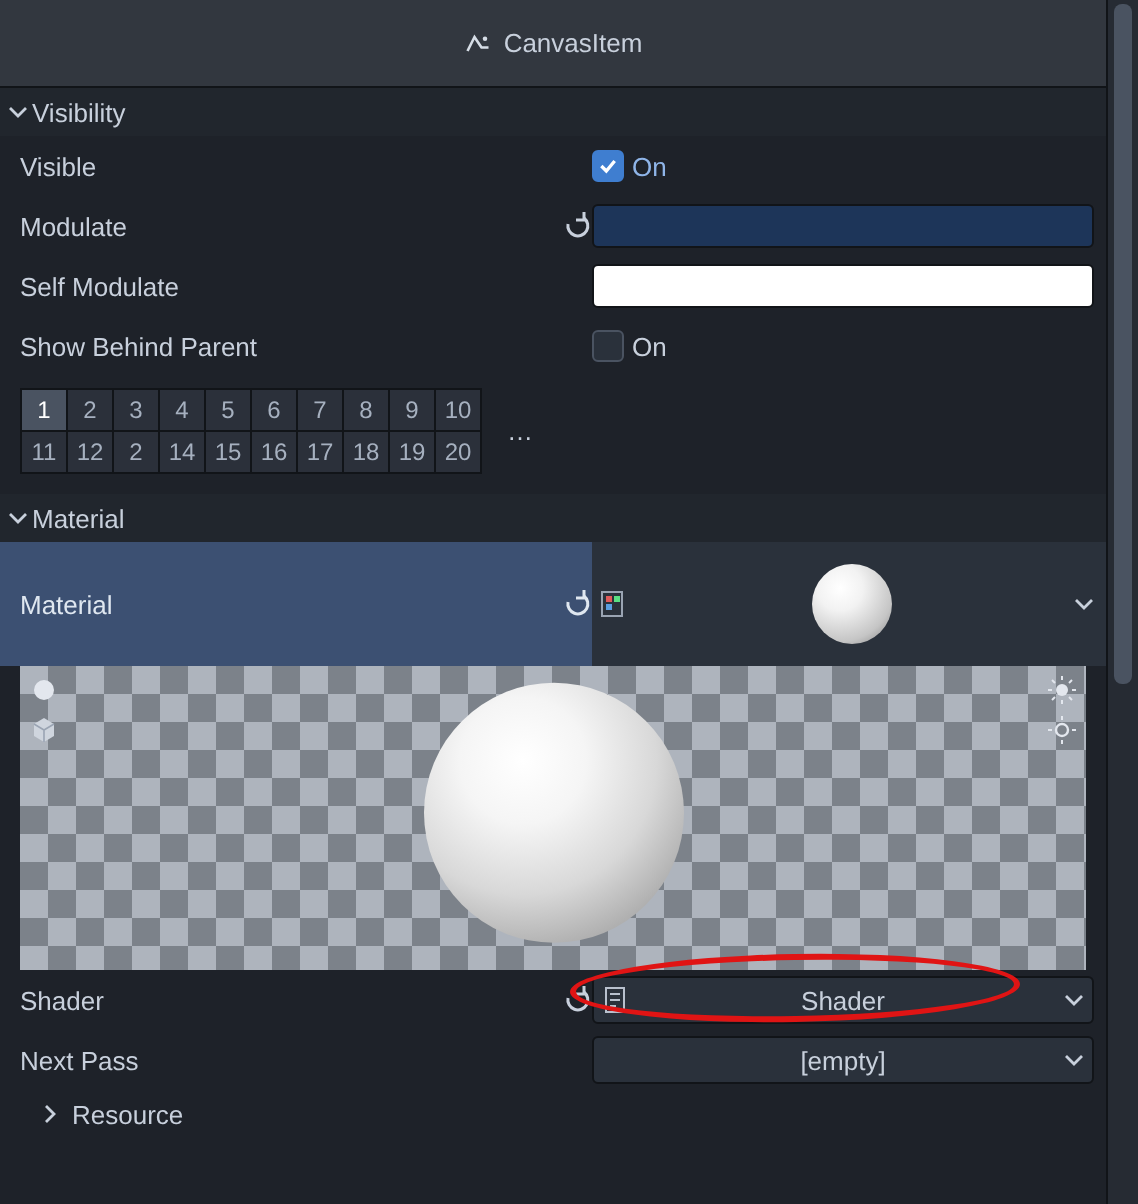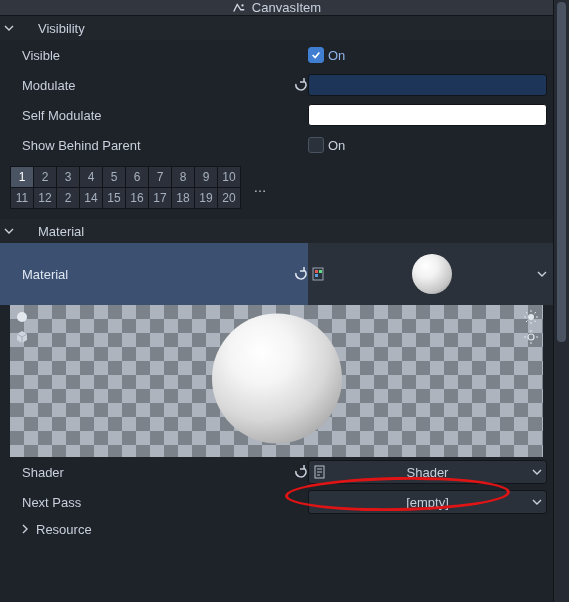--- a/index.html
+++ b/index.html
@@ -22,46 +22,46 @@
     border-left: 1px solid #111418;
   }
   .right-scrollbar .thumb {
     position: absolute;
     left: 3px; right: 3px;
     top: 2px; height: 340px;
     background: #4a5361;
     border-radius: 4px;
   }
   .title-bar {
-    height: 16px;
+    height: 44px;
     background: #32373f;
     display: flex;
     align-items: center;
     justify-content: center;
     gap: 6px;
     border-bottom: 1px solid #111418;
   }
   .title-bar .icon { width: 14px; height: 14px; }
   .section-header {
     height: 24px;
     background: #21262d;
     display: flex;
     align-items: center;
     padding: 0 4px;
-    gap: 24px;
+    gap: 2px;
   }
   .chev {
     width: 10px; height: 10px;
     display: inline-flex; align-items: center; justify-content: center;
   }
   .row {
     display: flex;
     align-items: center;
     min-height: 30px;
-    padding-left: 22px;
+    padding-left: 10px;
   }
   .row .label { flex: 0 0 270px; }
   .row .revert {
     flex: 0 0 16px;
     display: flex; align-items: center; justify-content: center;
   }
   .row .value {
     flex: 1;
     display: flex;
     align-items: flex-end;

